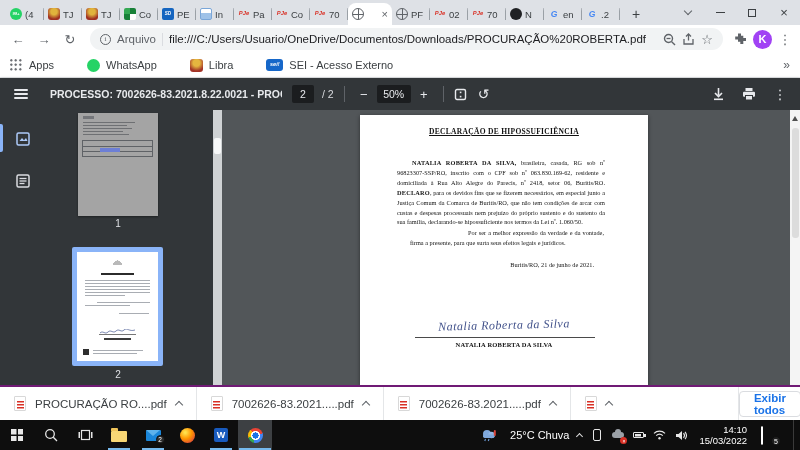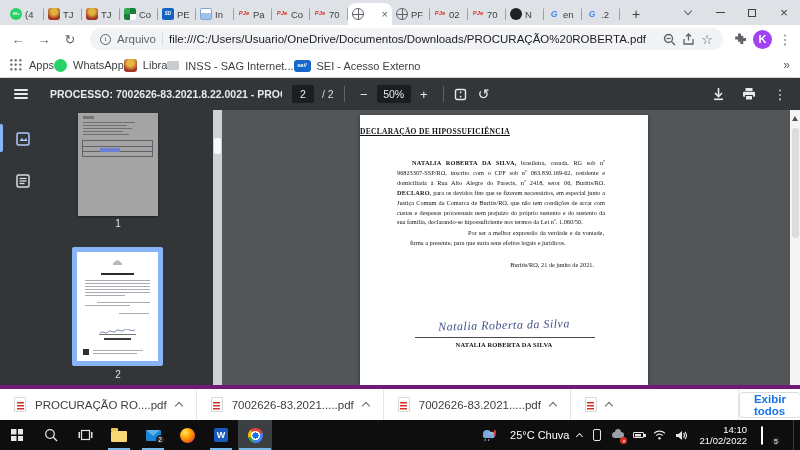--- a/index.html
+++ b/index.html
@@ -121,37 +121,37 @@
      box-shadow:inset 0 0 0 1px #fff, inset 2px 2px 0 #2f2f2f;}
   .side-scroll{position:absolute;left:213px;top:0;width:9px;height:275px;background:#cfd2d4;}
   .side-scroll .thumb{position:absolute;left:1px;right:1px;top:28px;height:16px;background:#f7f8f8;border-radius:2px;}
   .page{position:absolute;left:360px;top:5px;width:288px;height:270px;background:#fff;box-shadow:0 1px 4px rgba(0,0,0,.45);}
   .main-scroll{position:absolute;right:0;top:0;width:10px;height:275px;background:#f4f4f4;}
   .ms-up{position:absolute;left:2px;top:6px;width:0;height:0;border-left:3.5px solid transparent;
          border-right:3.5px solid transparent;border-bottom:5px solid #505050;}
   .ms-thumb{position:absolute;left:1.5px;width:7px;top:18px;height:110px;background:#dcdcdc;border-radius:3px;}
 
   
-  .doc-title{position:absolute;top:12px;left:0;right:0;text-align:left;color:#111;
+  .doc-title{position:absolute;top:12px;left:0;right:0;text-align:center;color:#111;
      font:bold 7.5px "Liberation Serif",serif;text-decoration:underline;letter-spacing:.3px;}
   .doc-body{position:absolute;top:43px;left:37px;width:208px;color:#141414;
      font:6.3px/9.9px "Liberation Serif",serif;text-align:justify;text-indent:15px;}
   .doc-body b{letter-spacing:.2px;}
   .doc-p2{position:absolute;top:113px;left:50px;width:194px;color:#141414;
      font:6.3px/10px "Liberation Serif",serif;text-align:justify;text-indent:58px;}
   .doc-date{position:absolute;top:146px;right:54px;color:#141414;font:6.3px "Liberation Serif",serif;}
   .doc-sig-script{position:absolute;top:203px;left:0;right:0;text-align:center;color:#41518a;
      font:italic 12px "Liberation Serif",serif;transform:rotate(-1.5deg);letter-spacing:.5px;}
   .doc-sig-line{position:absolute;top:222px;left:55px;width:180px;border-top:1px solid #4a4a4a;}
   .doc-sig-name{position:absolute;top:226px;left:0;right:0;text-align:center;color:#111;
      font:bold 6.5px "Liberation Serif",serif;letter-spacing:.2px;}
 
   
   .dlbar{position:absolute;left:0;top:385px;width:800px;height:35px;background:#fff;
-         border-top:4px solid #701a75;display:flex;align-items:stretch;}
+         border-top:2px solid #701a75;display:flex;align-items:stretch;}
   .dl-item{display:flex;align-items:center;gap:9px;padding:0 14px;border-right:1px solid #e4e6e8;min-width:168px;}
   .pdf-ic{width:12px;height:15px;background:#fff;border:1px solid #d8d8d8;border-radius:1px;flex:none;
      background-image:linear-gradient(#d93025,#d93025),linear-gradient(#d93025,#d93025),linear-gradient(#d93025,#d93025);
      background-repeat:no-repeat;background-size:7px 1.5px;background-position:1.5px 4px,1.5px 7px,1.5px 10px;}
   .dl-label{font-size:11.5px;color:#3c4043;white-space:nowrap;}
   .chev-up{width:6px;height:6px;border-left:1.6px solid #5f6368;border-top:1.6px solid #5f6368;
            transform:rotate(45deg);margin-top:3px;}
   .dl-spacer{flex:1;}
   .dl-showall{align-self:center;height:26px;padding:0 14px;border:1px solid #dadce0;border-radius:4px;
      color:#1a73e8;font-size:11.5px;font-weight:bold;display:flex;align-items:center;margin-right:18px;background:#fff;}
@@ -379,21 +379,21 @@
     <span class="ob-ic">
       <svg width="14" height="14" viewBox="0 0 14 14">
           <path d="M5 1.5h3v2.2h2.3v2.3H13v3H10.3V12h-3V9.8H5V7.5H2.2v-3H5z" fill="#5f6368"></path>
         </svg>
     </span>
     <span class="avatar">K</span>
     <span class="dots">⋮</span>
   </div>
 
   <div class="bookmarks">
-    <div style="display:flex;align-items:flex-end;gap:0;">
+    <div style="display:flex;align-items:flex-start;gap:33px;">
 
         <div class="bm" title="Apps">
           <span class="bm-icon" data-icon="apps">
             <i class="glyph"></i>
           </span>
           <span>Apps</span>
         </div>
 
         <div class="bm" title="WhatsApp">
           <span class="bm-icon" data-icon="whatsapp-b">
@@ -403,26 +403,20 @@
         </div>
 
         <div class="bm" title="Libra">
           <span class="bm-icon" data-icon="libra">
             <i class="glyph"></i>
           </span>
           <span>Libra</span>
         </div>
 
 
-        <div class="bm" title="INSS - SAG Internet...">
-          <span class="bm-icon" data-icon="inss-b">
-            <i class="glyph"></i>
-          </span>
-          <span>INSS - SAG Internet...</span>
-        </div>
 
         <div class="bm" title="SEI - Acesso Externo">
           <span class="bm-icon" data-icon="sei">
             <i class="glyph">sei!</i>
           </span>
           <span>SEI - Acesso Externo</span>
         </div>
 
       </div>
     <div class="bm-right">
@@ -654,21 +648,21 @@
       </span>
       <span class="tray-ic">
         <svg width="12" height="11" viewBox="0 0 12 11">
             <path d="M1 4h2.5L7 1v9L3.5 7H1z" fill="#e6e6e6"></path>
             <path d="M8.5 3.2a3.5 3.5 0 0 1 0 4.6" fill="none" stroke="#e6e6e6" stroke-width="1.1"></path>
             <path d="M10 1.8a6 6 0 0 1 0 7.4" fill="none" stroke="#e6e6e6" stroke-width="1.1"></path>
           </svg>
       </span>
       <div class="tb-clock">
         <div>14:10</div>
-        <div>21/02/2022</div>
+        <div>15/03/2022</div>
       </div>
       <div class="tb-notif">
         <i class="notif-sh"></i>
         <span class="badge notif-badge">5</span>
       </div>
       <div class="show-desktop"></div>
     </div>
   </div>
 
 </div>

